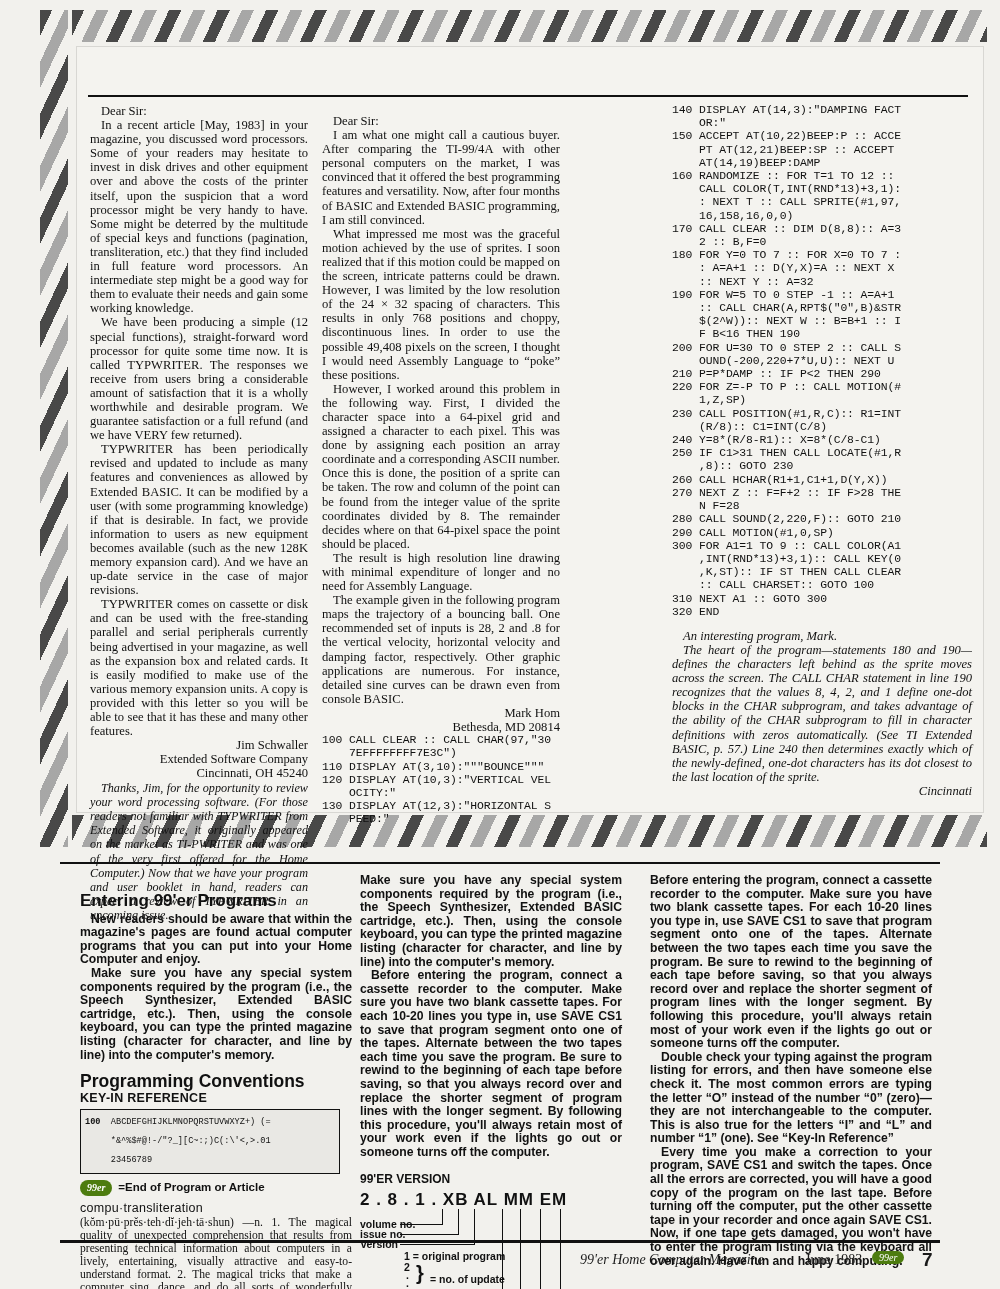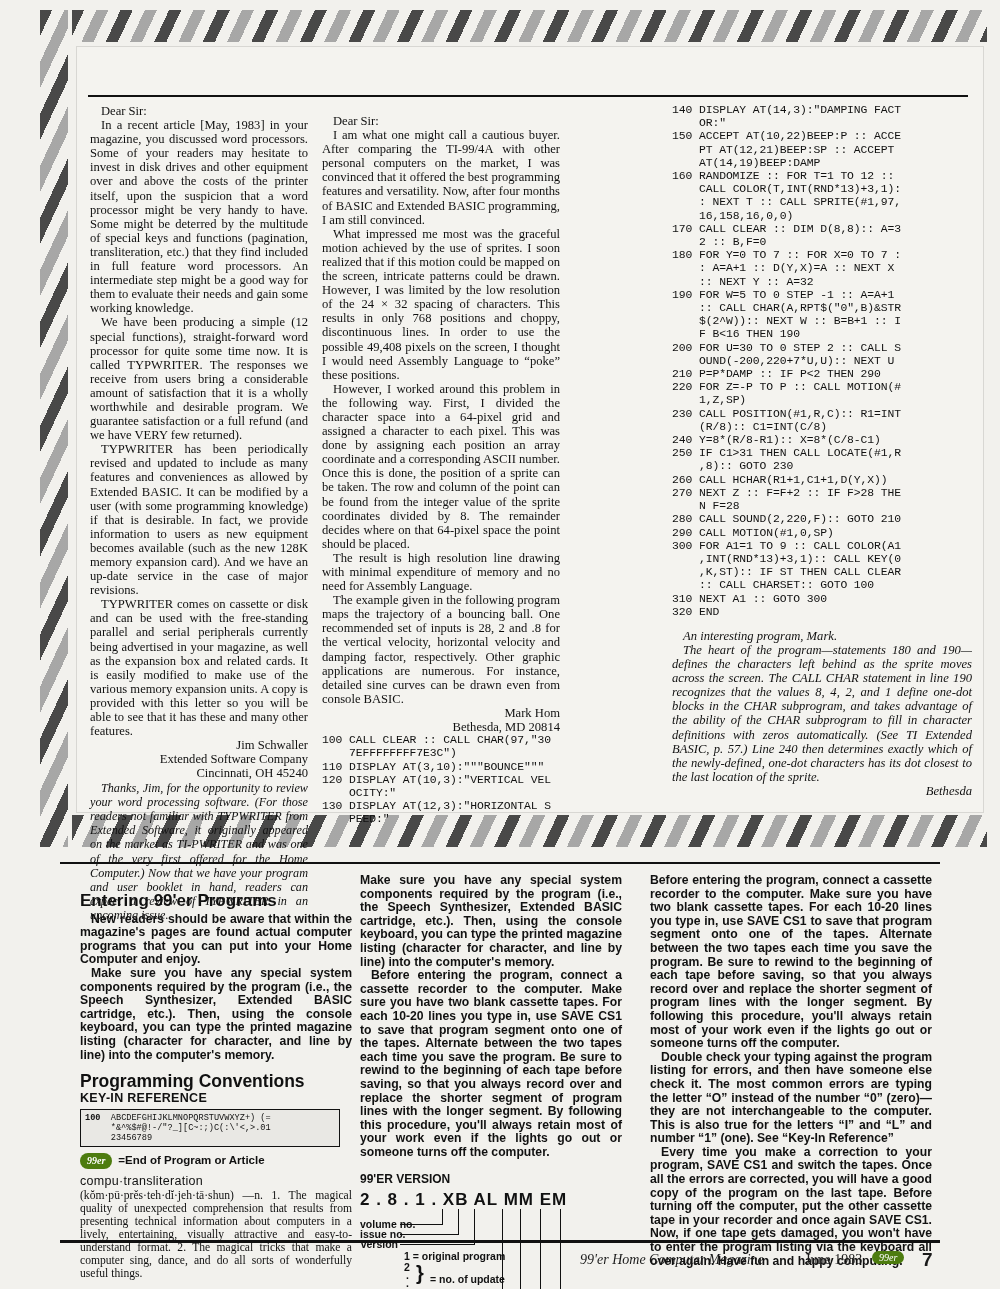--- a/index.html
+++ b/index.html
@@ -102,21 +102,21 @@
   .lc p{margin:0;text-indent:11px;}
   .conv-title{
     font-size:17.5px;font-weight:bold;margin:0 0 3px 0;
     font-family:"Liberation Sans", sans-serif;
   }
   .keyin-title{font-size:12.5px;font-weight:bold;margin:0 0 4px 0;letter-spacing:.3px;}
   .listing-box{
     border:1px solid #111;background:#e9e8e4;
     padding:3px 4px;margin-bottom:6px;width:250px;
     font-family:"Liberation Mono", monospace;
-    font-size:8.6px;line-height:10px;font-weight:normal;
+    font-size:8.6px;line-height:19px;font-weight:normal;
     white-space:pre;
   }
   .lineno{font-weight:bold;}
   .endmark{
     display:inline-block;background:#4d7c0f;color:#fff;border-radius:9px;
     padding:1px 7px;font-size:10px;font-family:"Liberation Serif",serif;
     font-style:italic;margin-right:6px;vertical-align:middle;
   }
   .dictentry{
     font-family:"Liberation Serif", serif;font-weight:normal;
@@ -167,21 +167,21 @@
     <p class="sig">Extended Software Company</p>
     <p class="sig">Cincinnati, OH 45240</p>
     <p class="boxnote">Thanks, Jim, for the opportunity to review your word processing software. (For those readers not familiar with TYPWRITER from Extended Software, it originally appeared on the market as TI-PWRITER and was one of the very first offered for the Home Computer.) Now that we have your program and user booklet in hand, readers can expect a review of TYPWRITER in an upcoming issue.</p>
   </div>
 
   <div class="col" id="col2">
     <p class="salute" style="margin-top:10px">Dear Sir:</p>
     <p>I am what one might call a cautious buyer. After comparing the TI-99/4A with other personal computers on the market, I was convinced that it offered the best programming features and versatility. Now, after four months of BASIC and Extended BASIC programming, I am still convinced.</p>
     <p>What impressed me most was the graceful motion achieved by the use of sprites. I soon realized that if this motion could be mapped on the screen, intricate patterns could be drawn. However, I was limited by the low resolution of the 24 × 32 spacing of characters. This results in only 768 positions and choppy, discontinuous lines. In order to use the possible 49,408 pixels on the screen, I thought I would need Assembly Language to “poke” these positions.</p>
     <p>However, I worked around this problem in the following way. First, I divided the character space into a 64-pixel grid and assigned a character to each pixel. This was done by assigning each position an array coordinate and a corresponding ASCII number. Once this is done, the position of a sprite can be taken. The row and column of the point can be found from the integer value of the sprite coordinates divided by 8. The remainder decides where on that 64-pixel space the point should be placed.</p>
-    <p>The result is high resolution line drawing with minimal expenditure of memory and no need for Assembly Language.</p>
+    <p>The result is high resolution line drawing with minimal expenditure of longer and no need for Assembly Language.</p>
     <p>The example given in the following program maps the trajectory of a bouncing ball. One recommended set of inputs is 28, 2 and .8 for the vertical velocity, horizontal velocity and damping factor, respectively. Other graphic applications are numerous. For instance, detailed sine curves can be drawn even from console BASIC.</p>
     <p class="sig">Mark Hom</p>
     <p class="sig">Bethesda, MD 20814</p>
     <div class="code">100 CALL CLEAR :: CALL CHAR(97,"30
     7EFFFFFFFF7E3C")
 110 DISPLAY AT(3,10):"""BOUNCE"""
 120 DISPLAY AT(10,3):"VERTICAL VEL
     OCITY:"
 130 DISPLAY AT(12,3):"HORIZONTAL S
     PEED:"</div>
@@ -222,21 +222,21 @@
 280 CALL SOUND(2,220,F):: GOTO 210
 290 CALL MOTION(#1,0,SP)
 300 FOR A1=1 TO 9 :: CALL COLOR(A1
     ,INT(RND*13)+3,1):: CALL KEY(0
     ,K,ST):: IF ST THEN CALL CLEAR
     :: CALL CHARSET:: GOTO 100
 310 NEXT A1 :: GOTO 300
 320 END</div>
     <p class="ital" style="margin-top:10px">An interesting program, Mark.</p>
     <p class="ital">The heart of the program—statements 180 and 190—defines the characters left behind as the sprite moves across the screen. The CALL CHAR statement in line 190 recognizes that the values 8, 4, 2, and 1 define one-dot blocks in the CHAR subprogram, and takes advantage of the ability of the CHAR subprogram to fill in character definitions with zeros automatically. (See TI Extended BASIC, p. 57.) Line 240 then determines exactly which of the newly-defined, one-dot characters has its dot closest to the last location of the sprite.</p>
-    <p class="continued">Bethesda</p>
+    <p class="continued">Cincinnati</p>
   </div>
 
   <div class="lower">
     <div class="rule-top"></div>
     <div class="rule-bottom"></div>
 
     <div class="lc" id="lcol1">
       <h2>Entering 99'er Programs</h2>
       <p>New readers should be aware that within the magazine's pages are found actual computer programs that you can put into your Home Computer and enjoy.</p>
       <p>Make sure you have any special system components required by the program (i.e., the Speech Synthesizer, Extended BASIC cartridge, etc.). Then, using the console keyboard, you can type the printed magazine listing (character for character, and line by line) into the computer's memory.</p>

